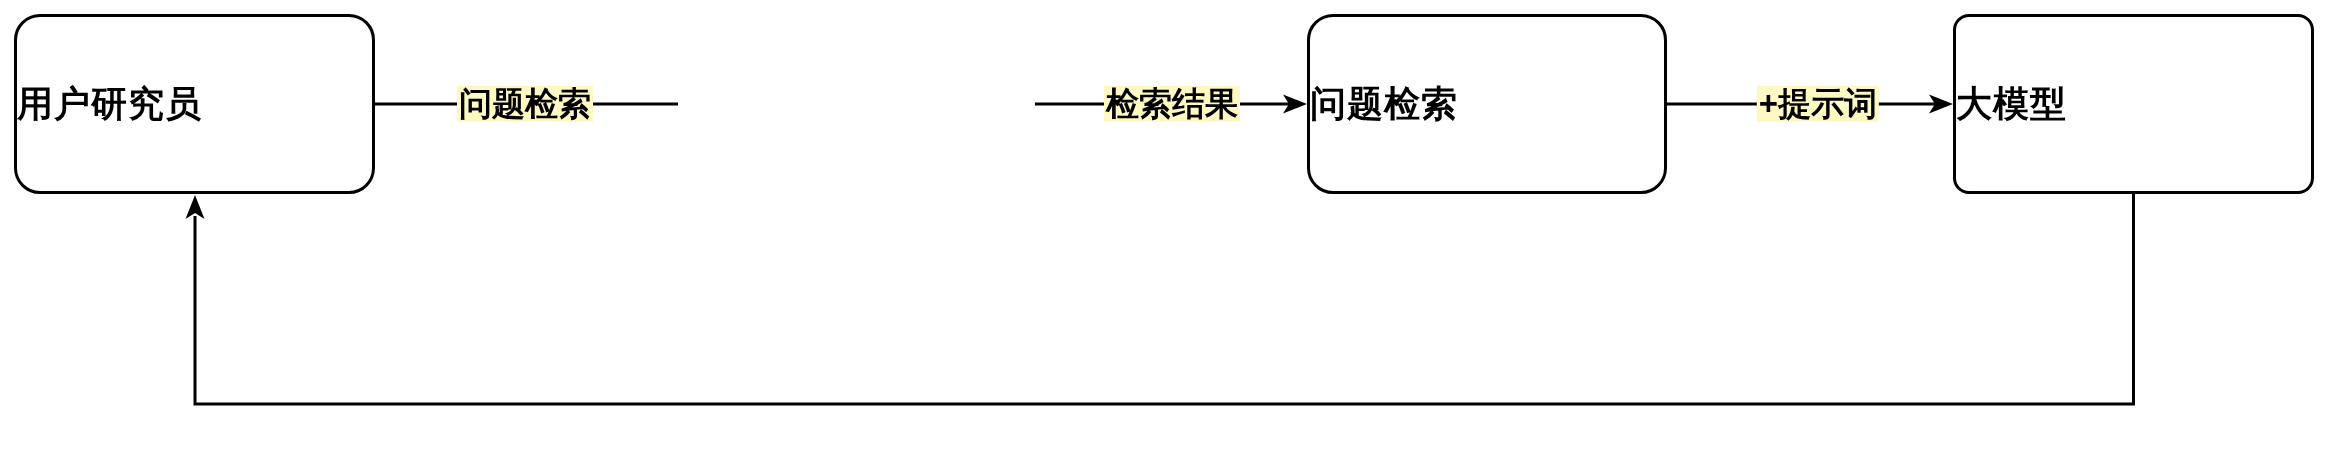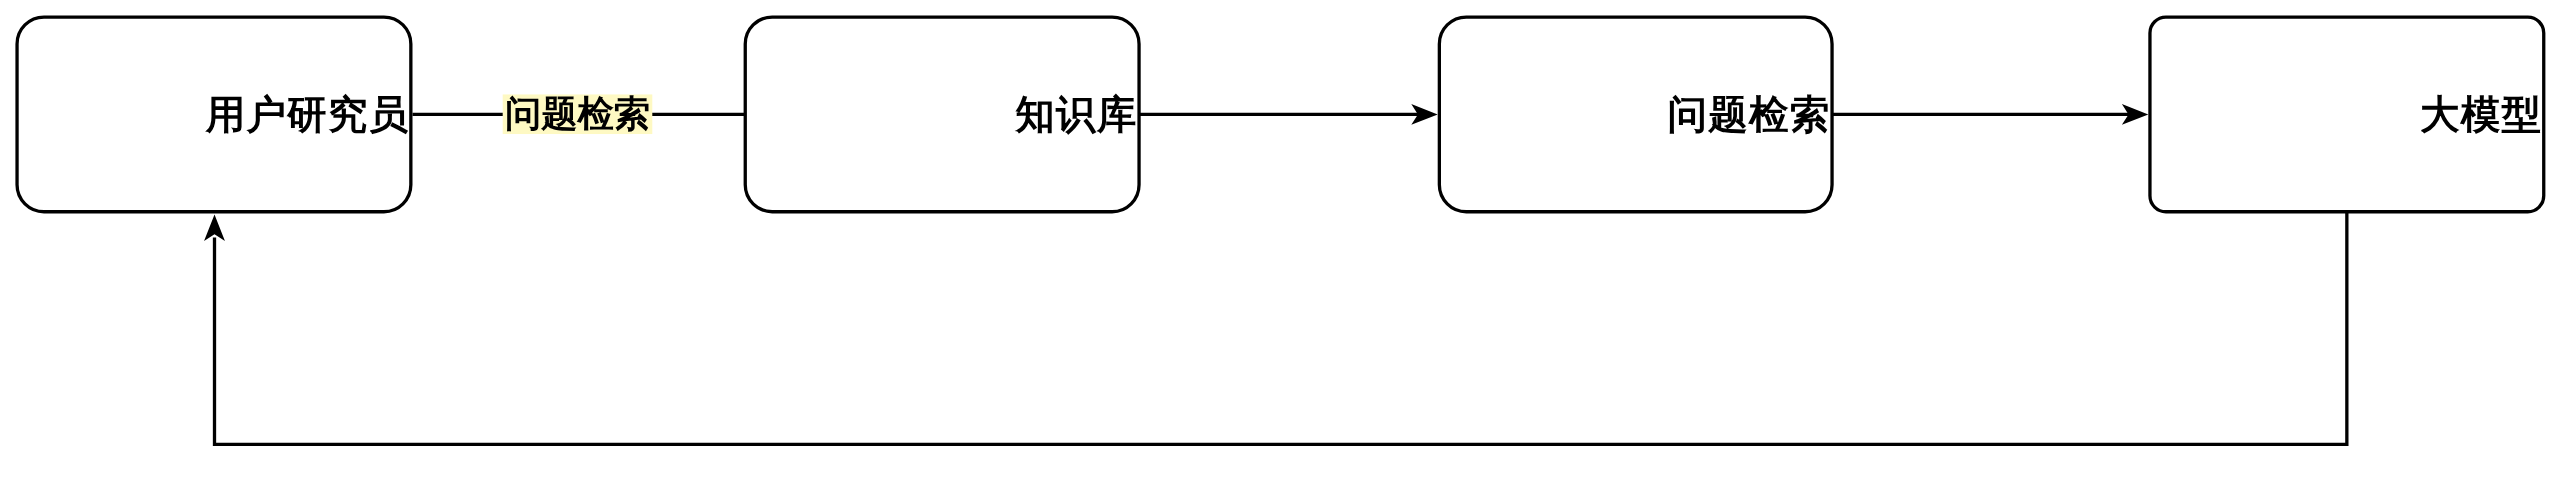--- a/index.html
+++ b/index.html
@@ -23,21 +23,21 @@
     height: 449px;
   }
   .node {
     position: absolute;
     box-sizing: border-box;
     border: 3px solid #000000;
     border-radius: 26px;
     background: #ffffff;
     display: flex;
     align-items: center;
-    justify-content: flex-end;
+    justify-content: flex-start;
   }
   .node-label {
     font-size: 36px;
     font-weight: 600;
     color: #000000;
     letter-spacing: 1px;
     white-space: nowrap;
   }
   .edge-label {
     position: absolute;
@@ -76,25 +76,24 @@
     <path d="M1665 104 H1937" stroke="#000000" stroke-width="3" fill="none"></path>
     <polygon points="1953,104 1929,94.5 1935,104 1929,113.5" fill="#000000"></polygon>
 
     <path d="M2133.5 192 V404 H195 V216" stroke="#000000" stroke-width="3" fill="none"></path>
     <polygon points="195,195 185.5,219 195,213 204.5,219" fill="#000000"></polygon>
   </svg>
 
   <div class="node node-0">
     <span class="node-label">用户研究员</span>
   </div>
-  <div class="node node-1">
-    <span class="node-label">知识库</span>
-  </div>
   <div class="node node-2">
     <span class="node-label">问题检索</span>
   </div>
   <div class="node node-3">
     <span class="node-label">大模型</span>
   </div>
 
   <div class="edge-label elabel-0">问题检索</div>
+  <div class="edge-label elabel-1">检索结果</div>
+  <div class="edge-label elabel-2">+提示词</div>
 
 </div>
 
 </body></html>

